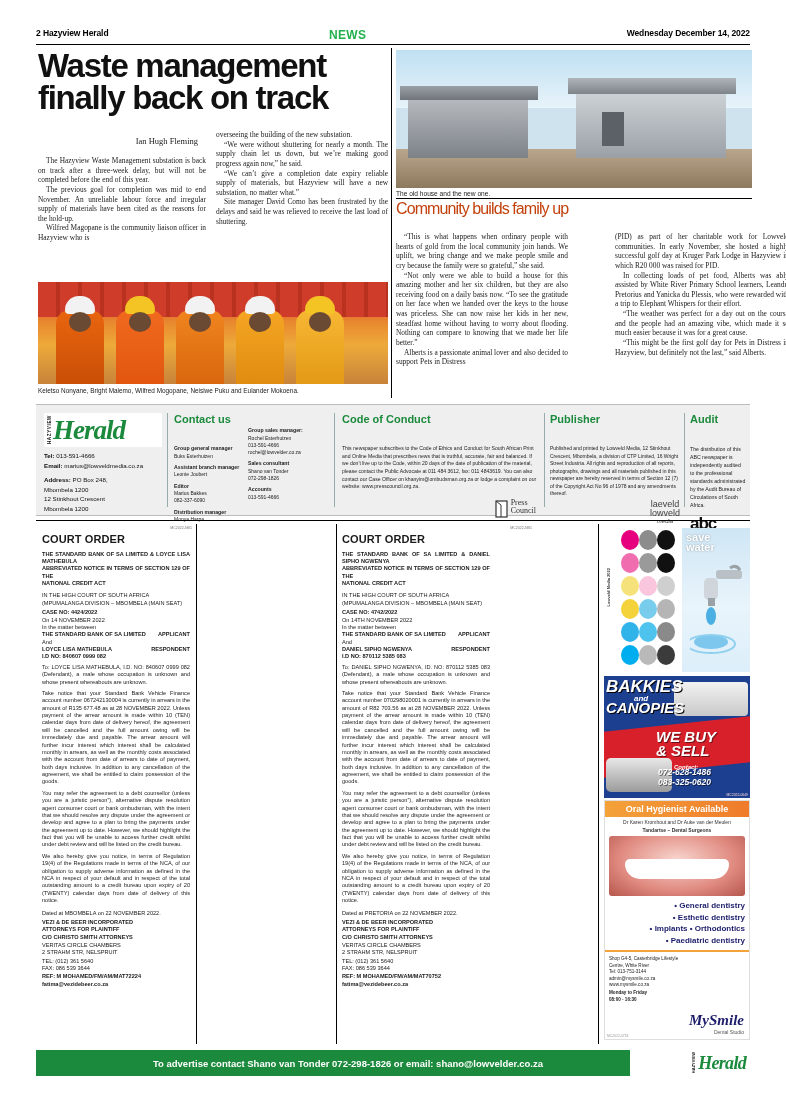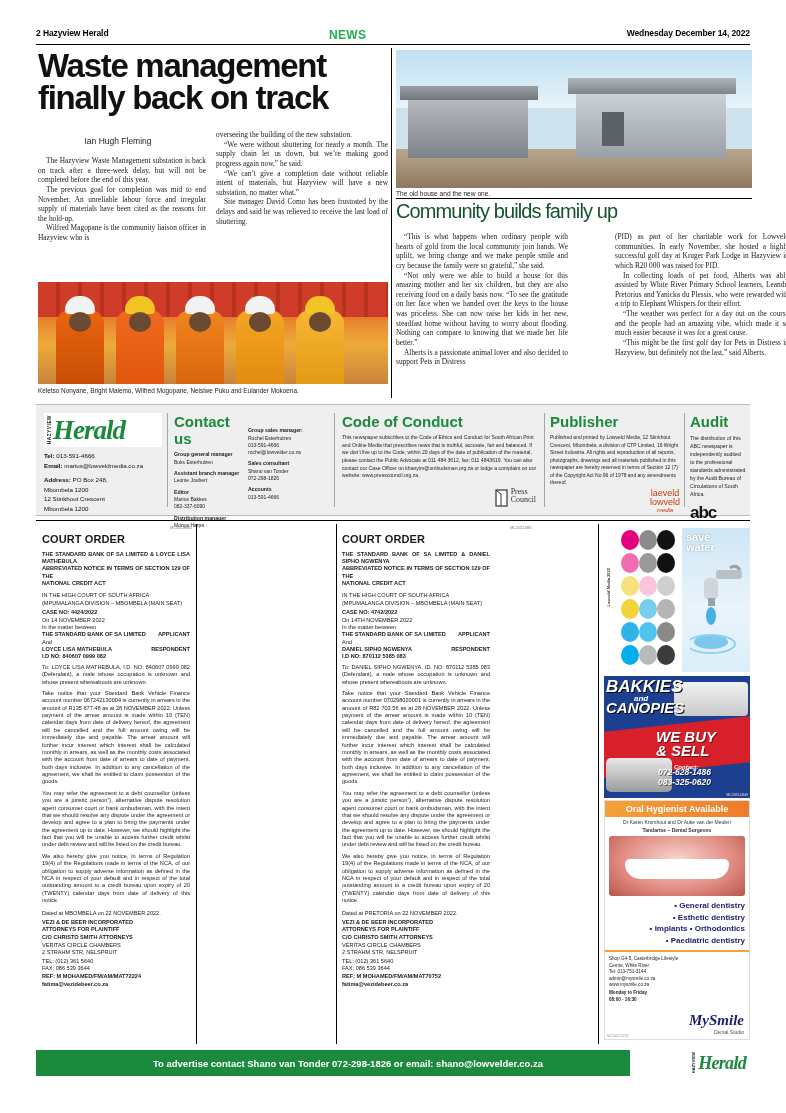--- a/index.html
+++ b/index.html
@@ -26,21 +26,21 @@
 
   
   .headline {
     position:absolute; left:38px; top:50px; width:350px;
     font-family:"Liberation Sans", sans-serif;
     font-weight:bold; font-size:33px; line-height:0.98;
     letter-spacing:-1.3px; color:#111;
   }
   .byline {
     position:absolute; left:38px; top:136px; width:160px;
-    text-align:center; font-family:Liberation Sans, sans-serif;
+    text-align:right; font-family:Liberation Serif, serif;
     font-size:8.5px; color:#222;
   }
 
   .col { font-size:7.4px; line-height:1.30; text-align:justify; color:#1a1a1a; }
   .col p { margin:0; text-indent:8px; }
 
   #lead-col1 { position:absolute; left:38px; top:156px; width:168px; }
   #lead-col2 { position:absolute; left:216px; top:130px; width:172px; }
 
   
@@ -50,21 +50,21 @@
   }
   .photo-caption {
     position:absolute; left:396px; top:190px; width:356px;
     font-family:"Liberation Sans", sans-serif; font-size:6.6px; color:#222;
   }
   .sep-h { position:absolute; background:#000; }
 
   .headline2 {
     position:absolute; left:396px; top:200px; width:356px;
     font-family:"Liberation Sans", sans-serif; font-weight:normal;
-    font-size:20px; letter-spacing:-0.9px; color:#14532d;
+    font-size:16px; letter-spacing:-0.9px; color:#c2410c;
   }
   #comm-col1 { position:absolute; left:396px; top:232px; width:172px; }
   #comm-col2 { position:absolute; left:574px; top:232px; width:174px;margin-left:41px; }
 
   
   .photo-group {
     position:absolute; left:38px; top:282px; width:350px; height:102px;
     overflow:hidden;
   }
   .group-caption {
@@ -72,21 +72,21 @@
     font-family:"Liberation Sans", sans-serif; font-size:6.4px; color:#222;
   }
 
   
   .colophon {
     position:absolute; left:36px; top:404px; width:714px; height:112px;
     background:#efefef; border-top:1px solid #bbb; border-bottom:1px solid #bbb;
     font-family:"Liberation Sans", sans-serif;
   }
   .colophon .vline { position:absolute; top:8px; bottom:8px; width:1px; background:#9aa; }
-  .colo-head { color:#1b8a3c; font-weight:bold; font-size:15px; margin-bottom:4px; }
+  .colo-head { color:#1b8a3c; font-weight:bold; font-size:11px; margin-bottom:20px; }
   .colo-body { font-size:5.0px; line-height:1.45; color:#222; }
   .colo-body b { font-size:5.2px; }
   .herald-logo {
     position:absolute; left:8px; top:8px; width:118px; height:34px;
     background:#fff; display:flex; align-items:center;
   }
   .herald-logo .hz {
     font-family:"Liberation Sans", sans-serif; font-size:4.6px; font-weight:bold;
     color:#111; writing-mode:vertical-rl; transform:rotate(180deg);
     letter-spacing:0.6px; margin-left:3px;
@@ -259,21 +259,21 @@
   <div class="byline">Ian Hugh Fleming</div>
 
   <div class="col" id="lead-col1">
     <p>The Hazyview Waste Management substation is back on track after a three-week delay, but will not be completed before the end of this year.</p>
     <p>The previous goal for completion was mid to end November. An unreliable labour force and irregular supply of materials have been cited as the reasons for the hold-up.</p>
     <p>Wilfred Magopane is the community liaison officer in Hazyview who is</p>
   </div>
   <div class="col" id="lead-col2">
     <p style="text-indent:0">overseeing the building of the new substation.</p>
     <p>“We were without shuttering for nearly a month. The supply chain let us down, but we’re making good progress again now,” he said.</p>
-    <p>“We can’t give a completion date without reliable intent of materials, but Hazyview will have a new substation, no matter what.”</p>
+    <p>“We can’t give a completion date expiry reliable supply of materials, but Hazyview will have a new substation, no matter what.”</p>
     <p>Site manager David Como has been frustrated by the delays and said he was relieved to receive the last load of shuttering.</p>
   </div>
 
   <div class="photo-group">
     <div class="grp-bg"></div>
     <div style="position:absolute;left:0;top:0;width:100%;height:34%;background:repeating-linear-gradient(90deg,#cf3c2a 0 18px,#b8321f 18px 22px);"></div>
     <div class="worker" style="left:18px;background:linear-gradient(180deg,#e9650f,#c94f06);">
         <div class="helmet" style="background:#f2f2f2;"></div>
         <div class="face"></div>
       </div>
@@ -390,21 +390,21 @@
           <div>Council</div>
         </div>
       </div>
     </div>
 
     <div class="vline" style="left:508px;"></div>
 
     <div style="position:absolute; left:514px; top:8px; width:130px;">
       <div class="colo-head">Publisher</div>
       <div class="colo-body" style="font-size:5.0px; line-height:1.5;">Published and printed by Lowveld Media, 12 Stinkhout Crescent, Mbombela, a division of CTP Limited, 16 Wright Street Industria. All rights and reproduction of all reports, photographs, drawings and all materials published in this newspaper are hereby reserved in terms of Section 12 (7) of the Copyright Act No 96 of 1978 and any amendments thereof.</div>
-      <div style="position:absolute; right:0; bottom:-26px; text-align:center; font-family:'Liberation Sans',sans-serif; color:#c2410c;">
+      <div style="position:absolute; right:0; bottom:-26px; text-align:center; font-family:'Liberation Sans',sans-serif; color:#404040;">
         <div style="font-size:9px; line-height:1.0;">laeveld</div>
         <div style="font-size:9px; line-height:1.0;">lowveld</div>
         <div style="font-size:6px; font-style:italic;">media</div>
       </div>
     </div>
 
     <div class="vline" style="left:648px;"></div>
 
     <div style="position:absolute; left:654px; top:8px; width:56px;">
       <div class="colo-head">Audit</div>

